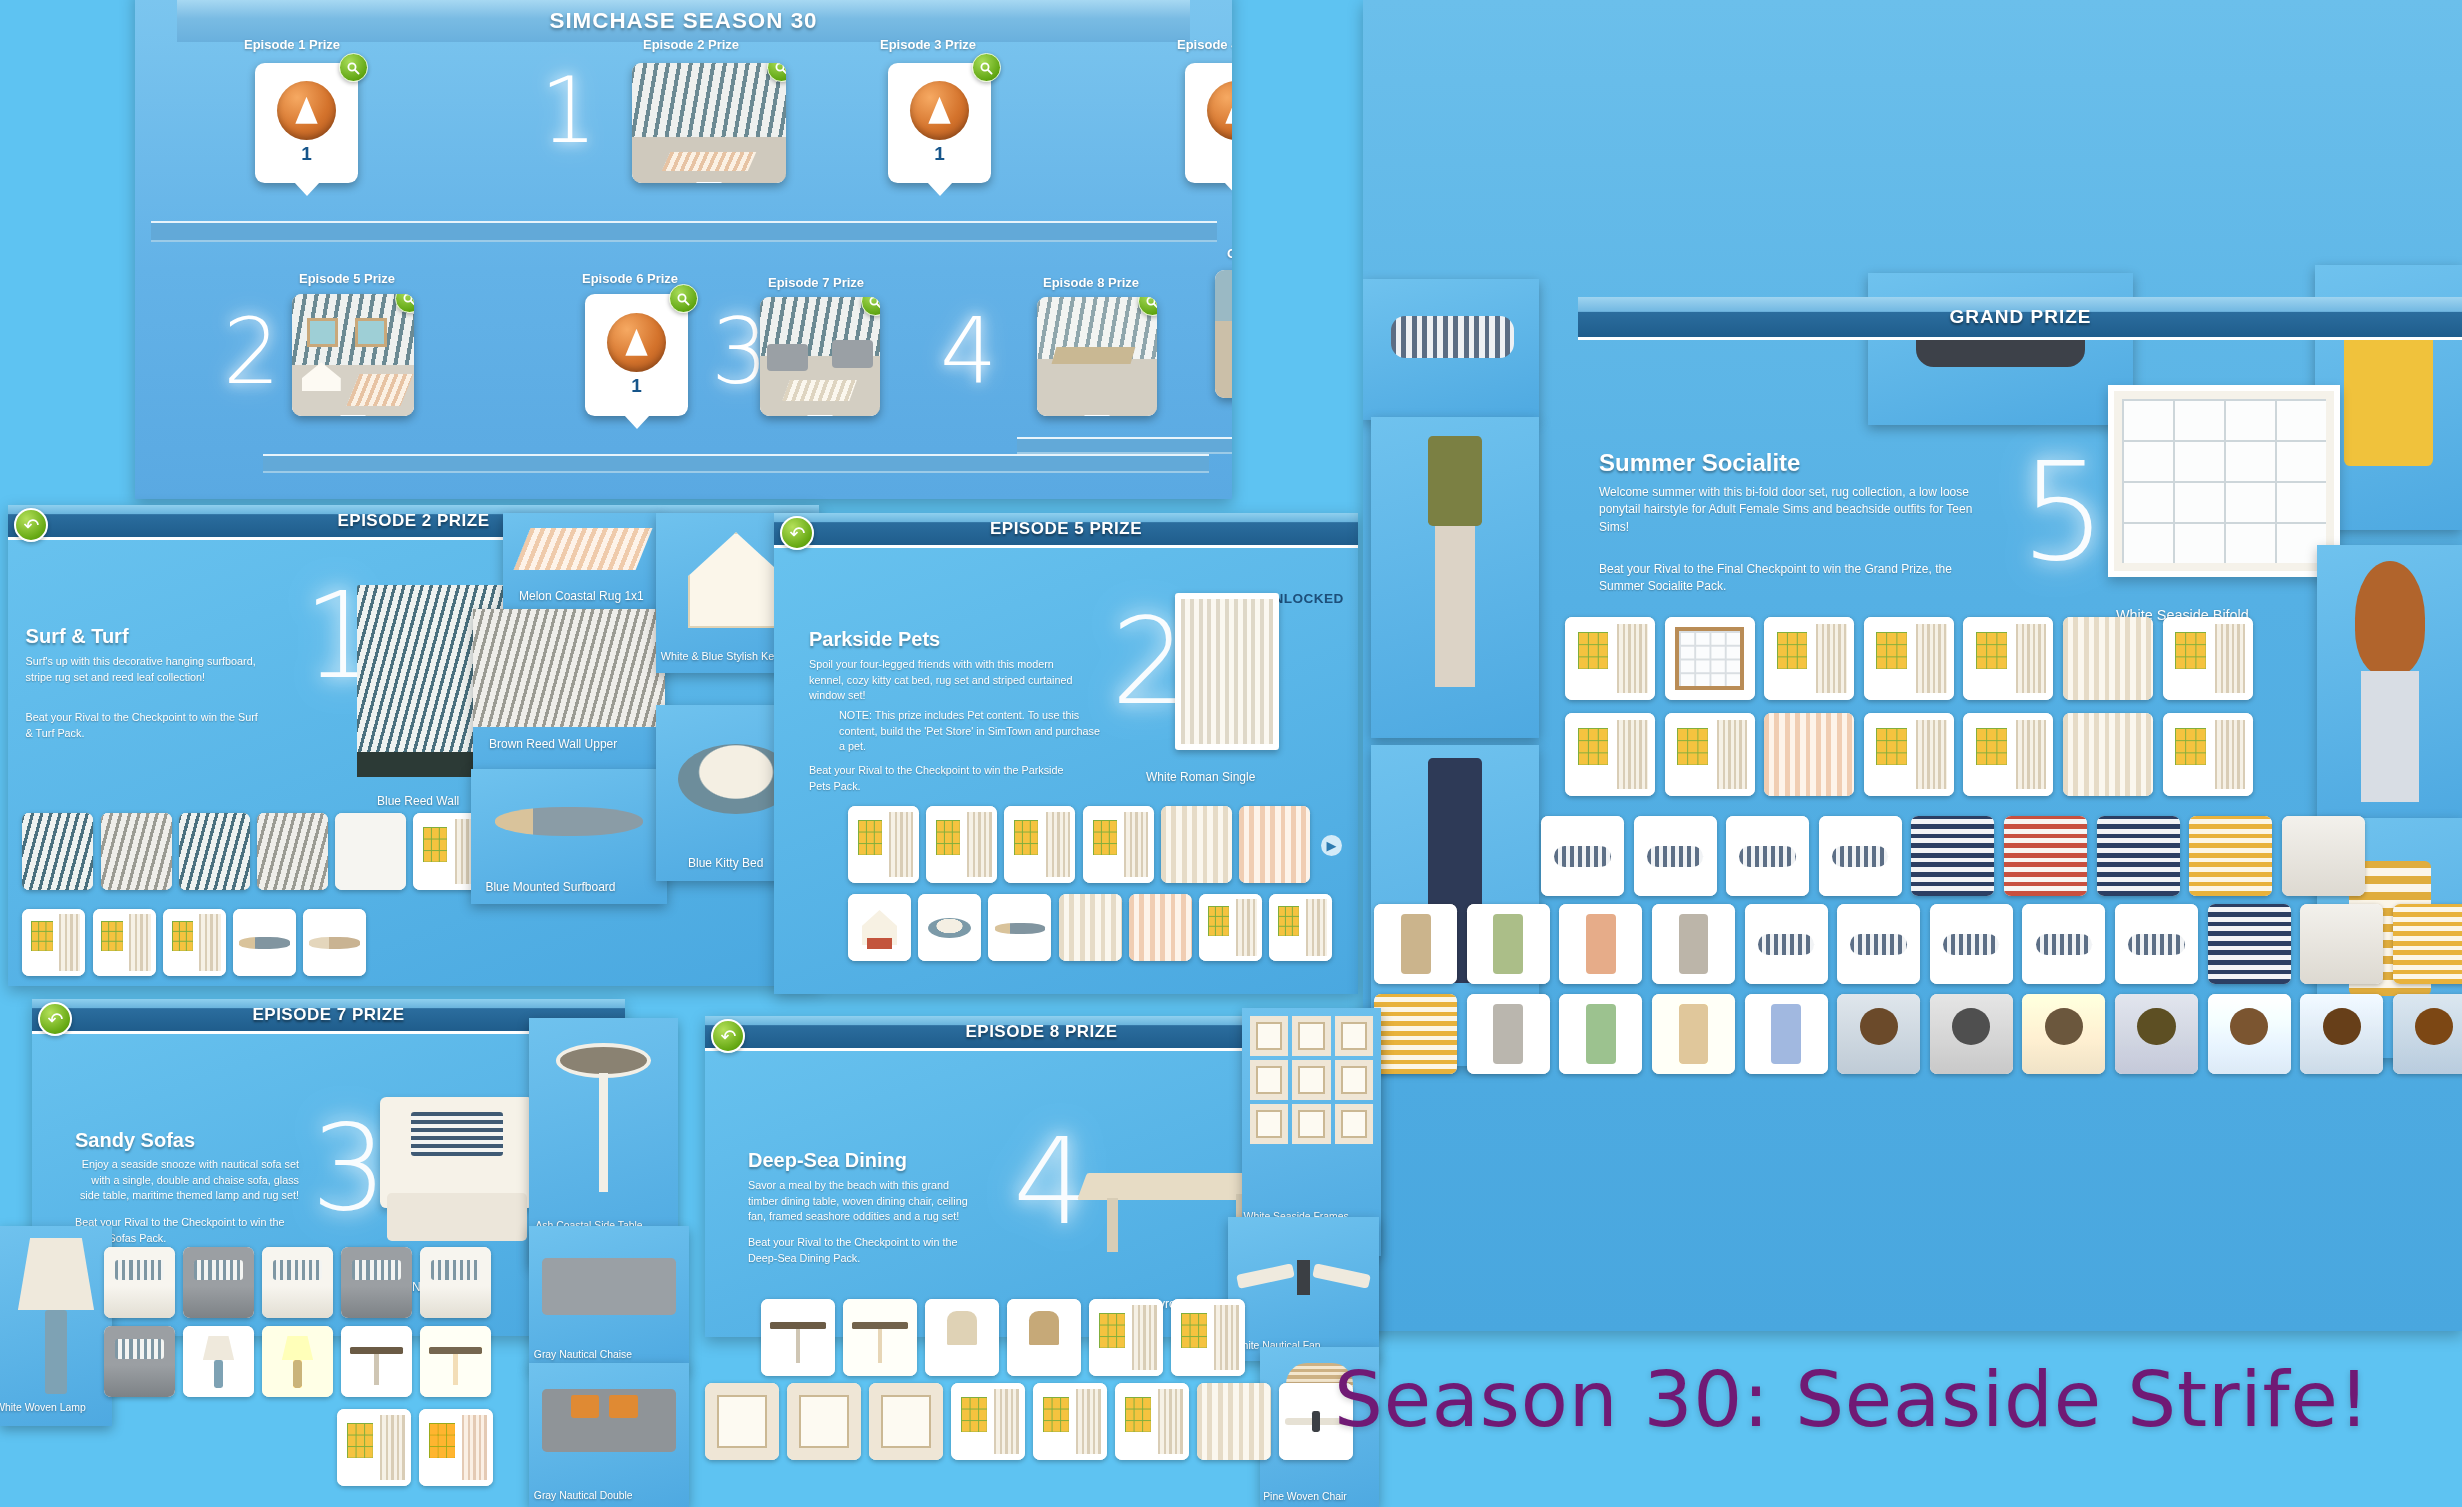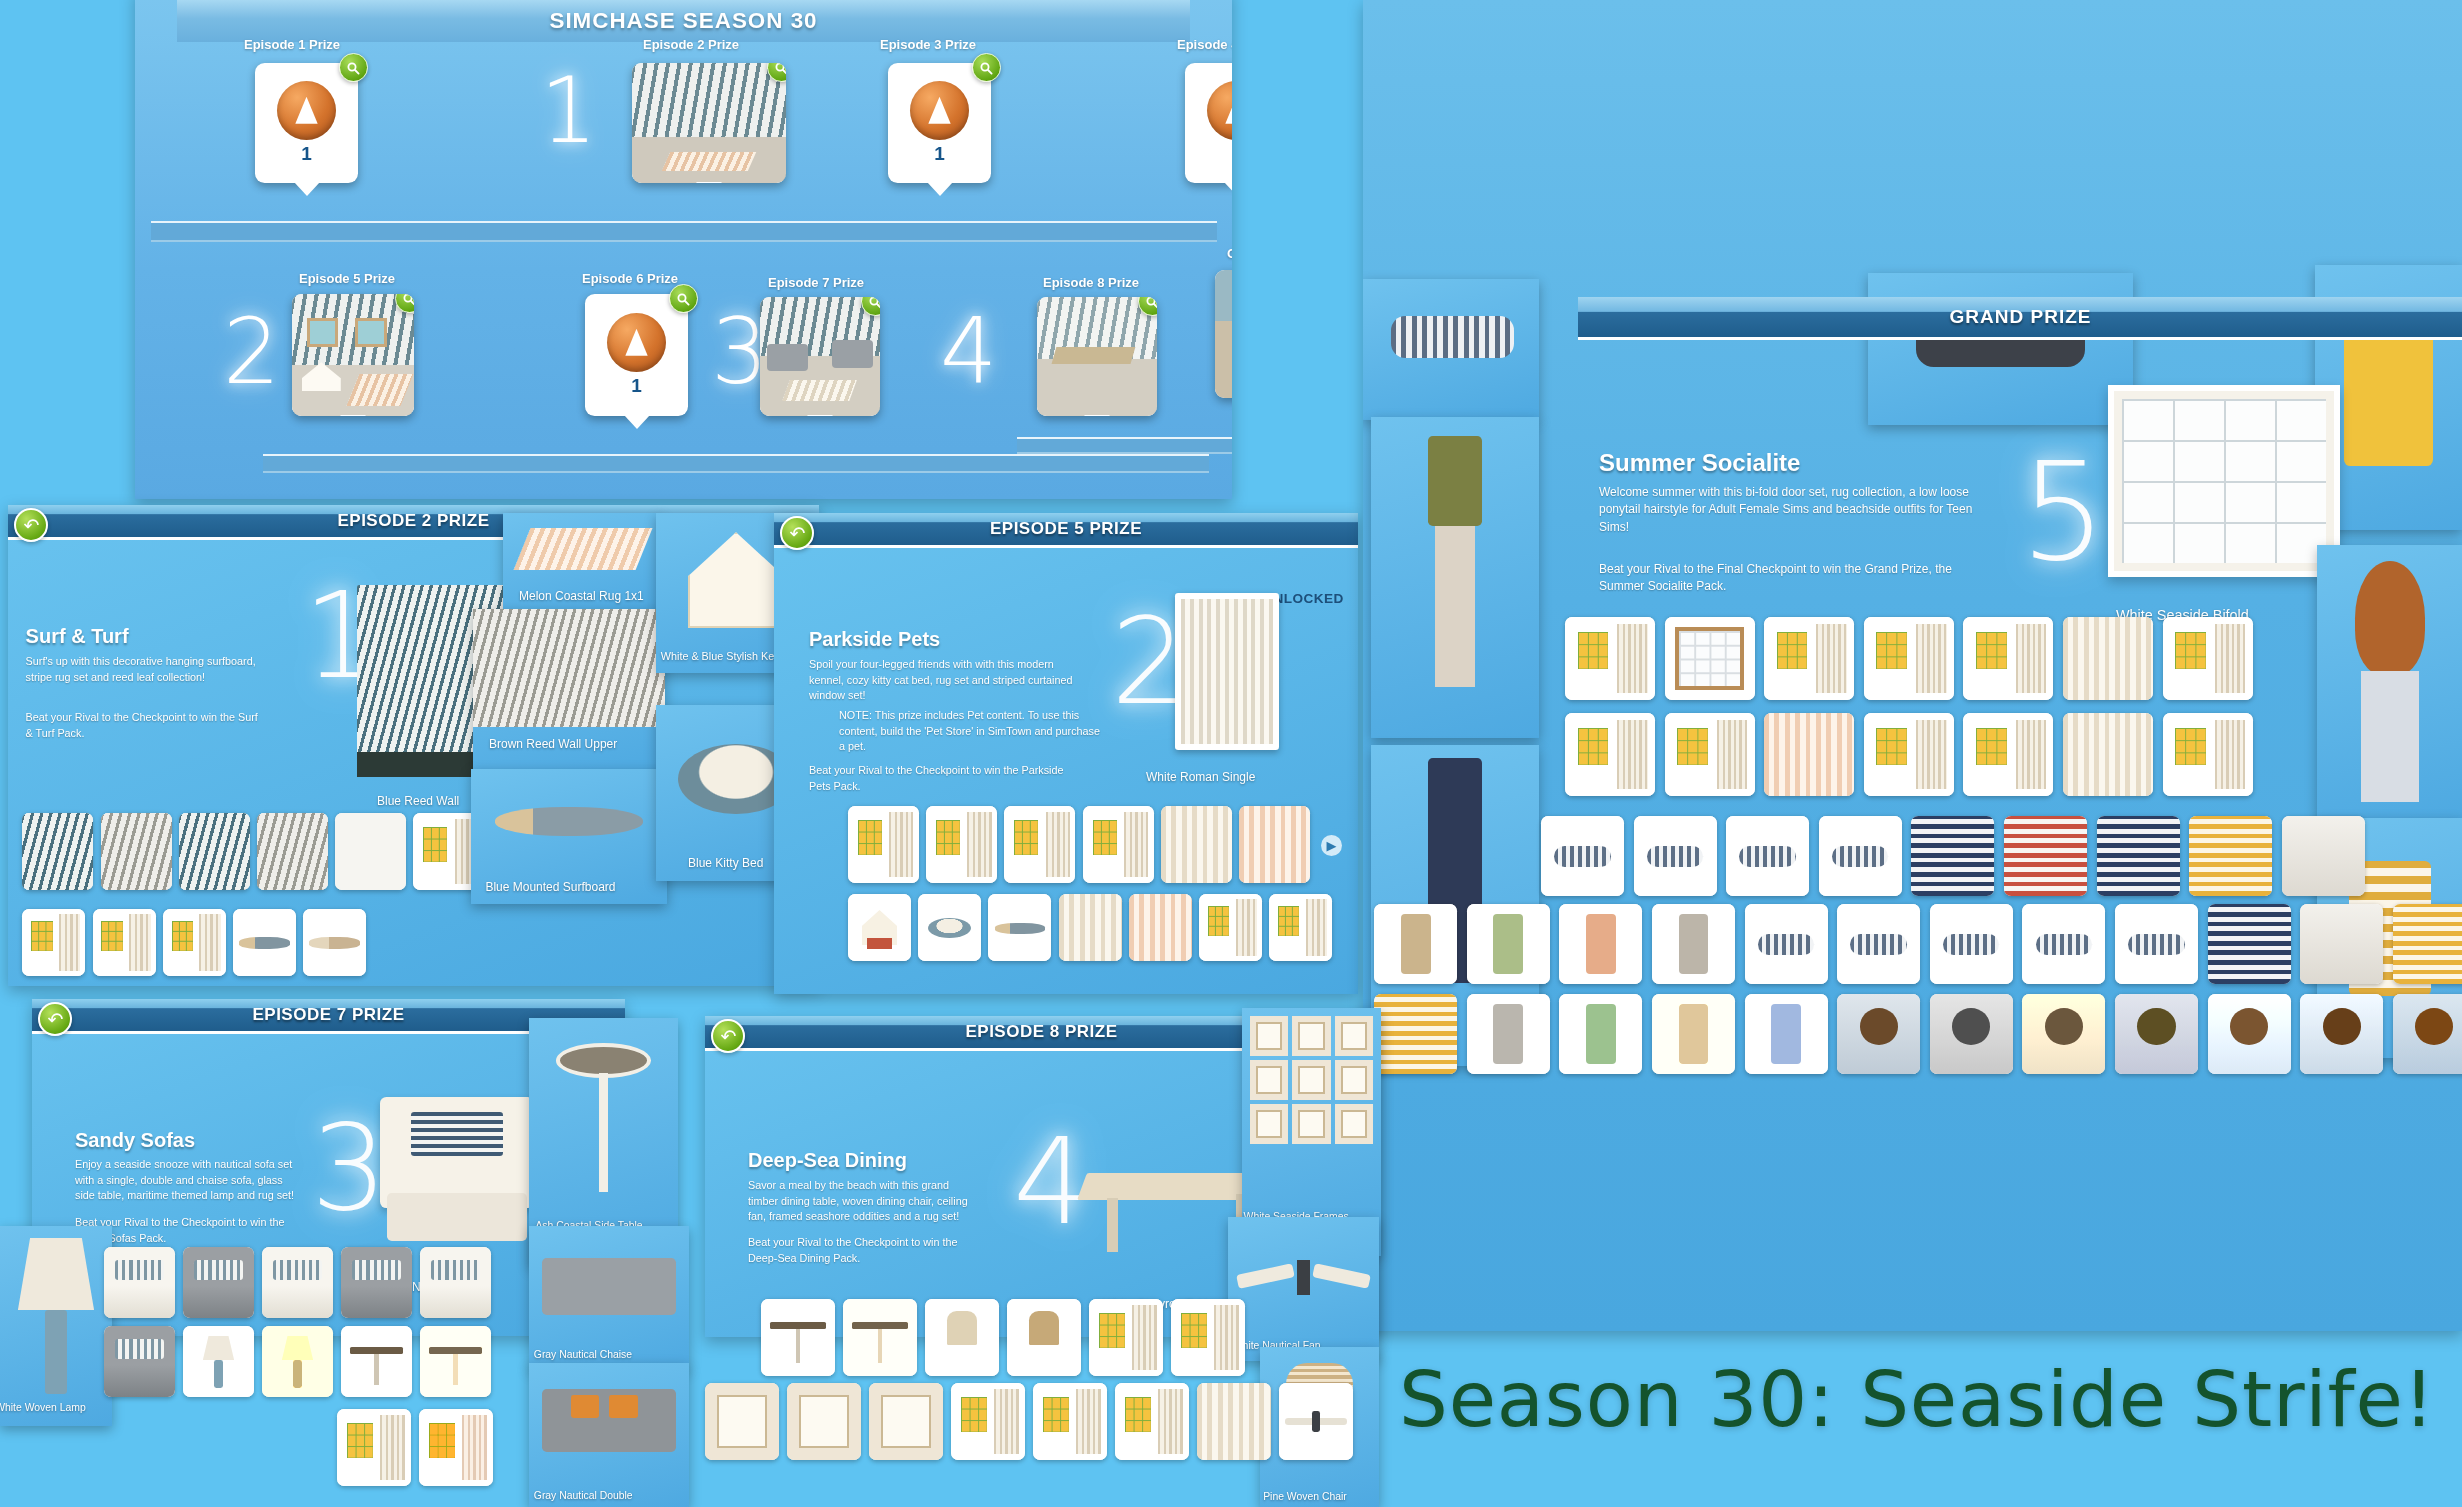--- a/index.html
+++ b/index.html
@@ -130,21 +130,21 @@
   .sw-pant::after{content:"";position:absolute;left:32%;top:12%;width:36%;height:76%;border-radius:4px;background:#cbb48c;}
   .sw-head{width:100%;height:100%;background:linear-gradient(180deg,#dfe6ec,#bfcbd6);position:relative;}
   .sw-head::after{content:"";position:absolute;left:27%;top:18%;width:46%;height:46%;border-radius:50%;background:#6b4a2a;}
 
   .grid-wrap { position:absolute; display:grid; gap:7.2px; }
 
   
   .photoblock { position:absolute; background:linear-gradient(165deg,#6fc2ee,#4ea9e1); box-shadow:0 4px 11.2px rgba(0,0,0,.28); }
 
   #seasonTitle {
-    position:absolute; left:1399px; top:1355px; color:#14532d; font-size:77px;
+    position:absolute; left:1334px; top:1355px; color:#701a75; font-size:77px;
     font-family:"DejaVu Sans", sans-serif; font-weight:400; letter-spacing:0.8px;
     text-shadow:0 2.4px 6.4px rgba(0,0,0,.18); white-space:nowrap;
   }
 </style>
 </head>
 <body>
 
 <div class="stage">
 
   <div class="panel" id="board">
@@ -672,21 +672,21 @@
   </div>
 
   <div class="panel" style="left:32px;top:999px;width:593px;height:337px;">
     <div class="panel-head">
       <div class="back-btn">↶</div>
       <div class="title">EPISODE 7 PRIZE</div>
     </div>
     <div class="body">
       <div class="unlocked">UNLOCKED</div>
       <div class="pk-title" style="left:43px;top:95px;">Sandy Sofas</div>
-      <div class="pk-desc" style="left:43px;top:123px;width:224px;">Enjoy a seaside snooze with nautical sofa set with a single, double and chaise sofa, glass side table, maritime themed lamp and rug set!</div>
+      <div class="pk-desc" style="left:43px;top:123px;width:224px;text-align:right;">Enjoy a seaside snooze with nautical sofa set with a single, double and chaise sofa, glass side table, maritime themed lamp and rug set!</div>
       <div class="pk-desc" style="left:43px;top:181px;width:224px;">Beat your Rival to the Checkpoint to win the Sandy Sofas Pack.</div>
       <div class="bignum" style="left:279px;top:83px;">3</div>
 
       <div style="position:absolute;left:337px;top:45px;width:176px;height:184px;">
         <div style="position:absolute;left:6%;top:10%;width:88%;height:60%;background:#f6f2e8;border-radius:6.4px;box-shadow:0 3.2px 7.2px rgba(0,0,0,.2);"></div>
         <div style="position:absolute;left:24%;top:18%;width:52%;height:24%;background:repeating-linear-gradient(0deg,#3f5a74 0 4px,#f3f4f2 4px 8px);border-radius:3.2px;"></div>
         <div style="position:absolute;left:10%;top:62%;width:80%;height:26%;background:#ece6da;border-radius:4.8px;"></div>
       </div>
       <div class="caption" style="left:346px;top:234px;">White Nautical Sofa</div>
     </div>

